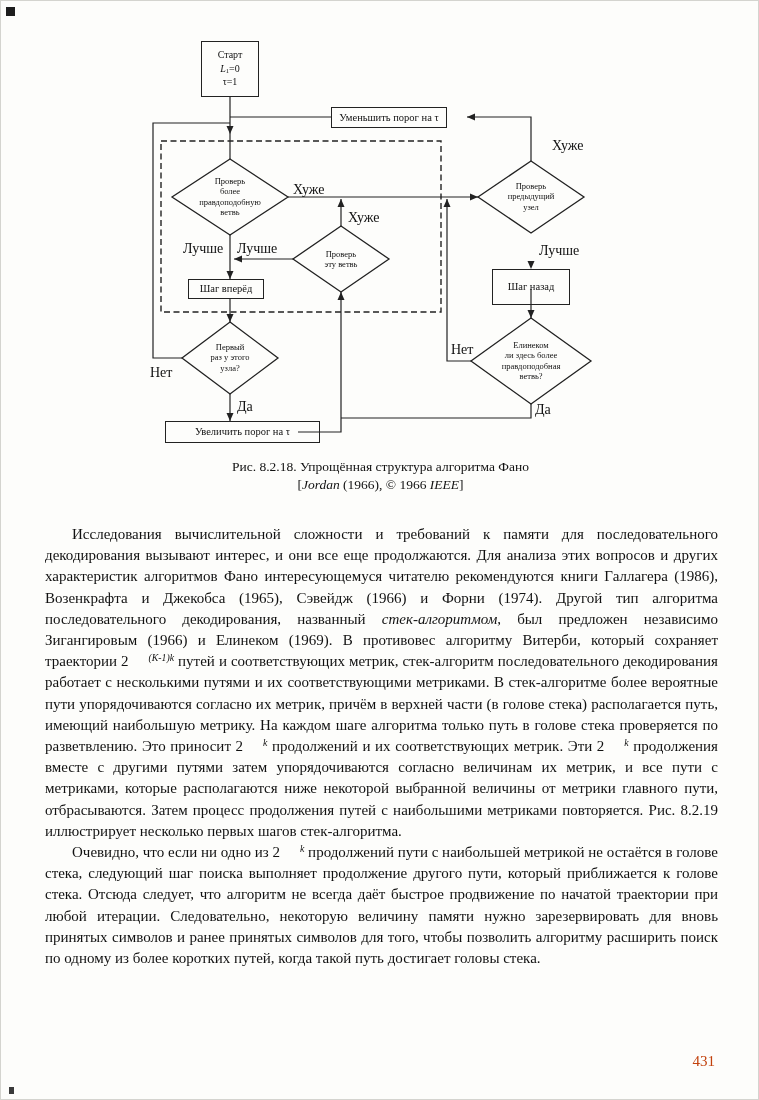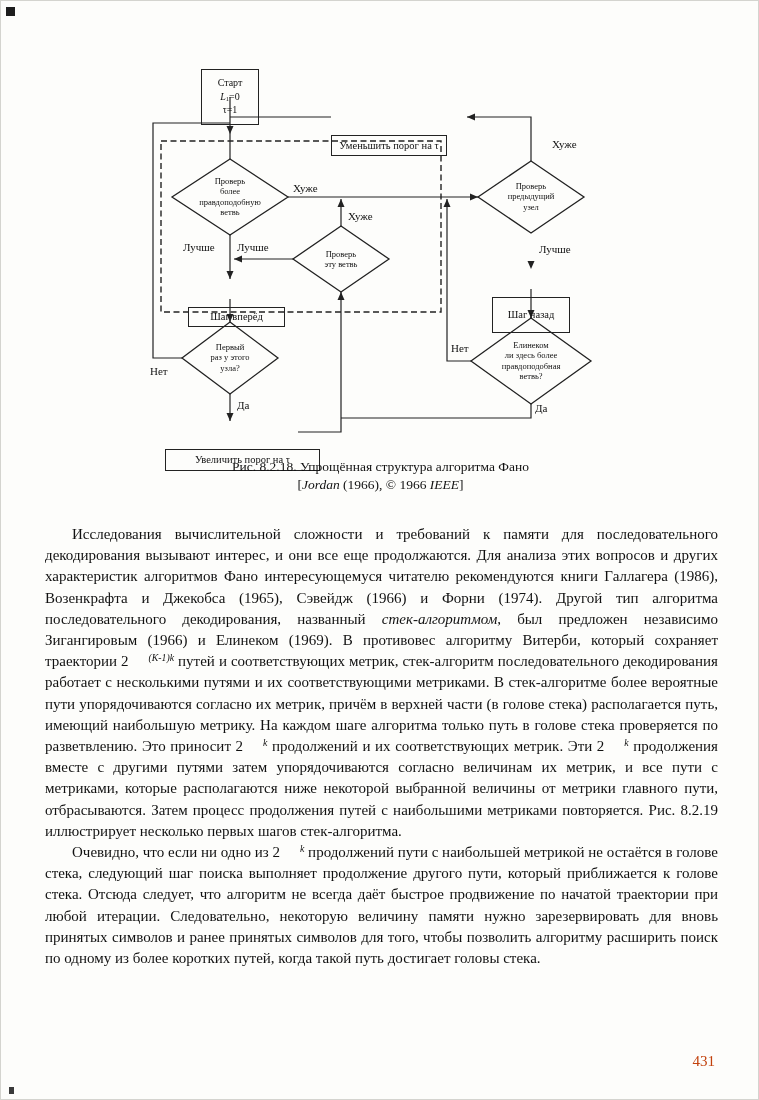--- a/index.html
+++ b/index.html
@@ -11,28 +11,28 @@
   }
   .scan-tl { position:absolute; left:5px; top:6px; width:9px; height:9px; background:#1d1d1d; }
   .scan-bl { position:absolute; left:8px; top:1086px; width:5px; height:7px; background:#3a3a3a; }
 
   
   .flowchart { position:absolute; left:0; top:0; width:759px; height:455px; }
   .wires { position:absolute; left:0; top:0; }
   .fc-box {
     position:absolute; border:1.3px solid #222; background:transparent;
     display:flex; align-items:center; justify-content:center; text-align:right;
-    font-size:10.5px; line-height:1.1; color:#111;margin-top:28px;
+    font-size:10.5px; line-height:1.1; color:#111;
   }
   .start-box { flex-direction:column; gap:1px; font-size:10px; line-height:1.25; }
   .dia-label {
     position:absolute; transform:translate(-50%,-50%);
     white-space:pre-line; text-align:center; font-size:8.5px; line-height:1.22; color:#111;
   }
-  .edge-label { position:absolute; font-size:11px; color:#111; }
+  .edge-label { position:absolute; font-size:14px; color:#111; }
 
   
   .caption { position:absolute; top:457px; left:0; width:759px; 
              text-align:center; font-size:13.5px; line-height:17.5px; color:#111; }
 
   
   .body-text { position:absolute; top:523px; left:44px; width:673px;
                font-size:15px; line-height:21.2px; text-align:justify; color:#111; }
   .body-text p { text-indent:27px; margin:0; }
   .it { font-style:italic; }
@@ -91,21 +91,21 @@
     </svg>
 
     <div class="fc-box start-box" style="left:200px;top:40px;width:58px;height:56px">
       <div>Старт</div>
       <div><span class="it">L</span><sub>1</sub><span>=0</span></div>
       <div>τ=1</div>
     </div>
     <div class="fc-box" style="left:330px;top:106px;width:116px;height:21px">
       <span>Уменьшить порог на τ</span>
     </div>
-    <div class="fc-box" style="left:187px;top:278px;width:97px;height:20px">
+    <div class="fc-box" style="left:187px;top:278px;width:76px;height:20px">
       <span>Шаг вперёд</span>
     </div>
     <div class="fc-box" style="left:491px;top:268px;width:78px;height:36px">
       <span>Шаг назад</span>
     </div>
     <div class="fc-box" style="left:164px;top:420px;width:155px;height:22px">
       <span>Увеличить порог на τ</span>
     </div>
 
     <div class="dia-label" style="left:229px;top:196px">Проверь

